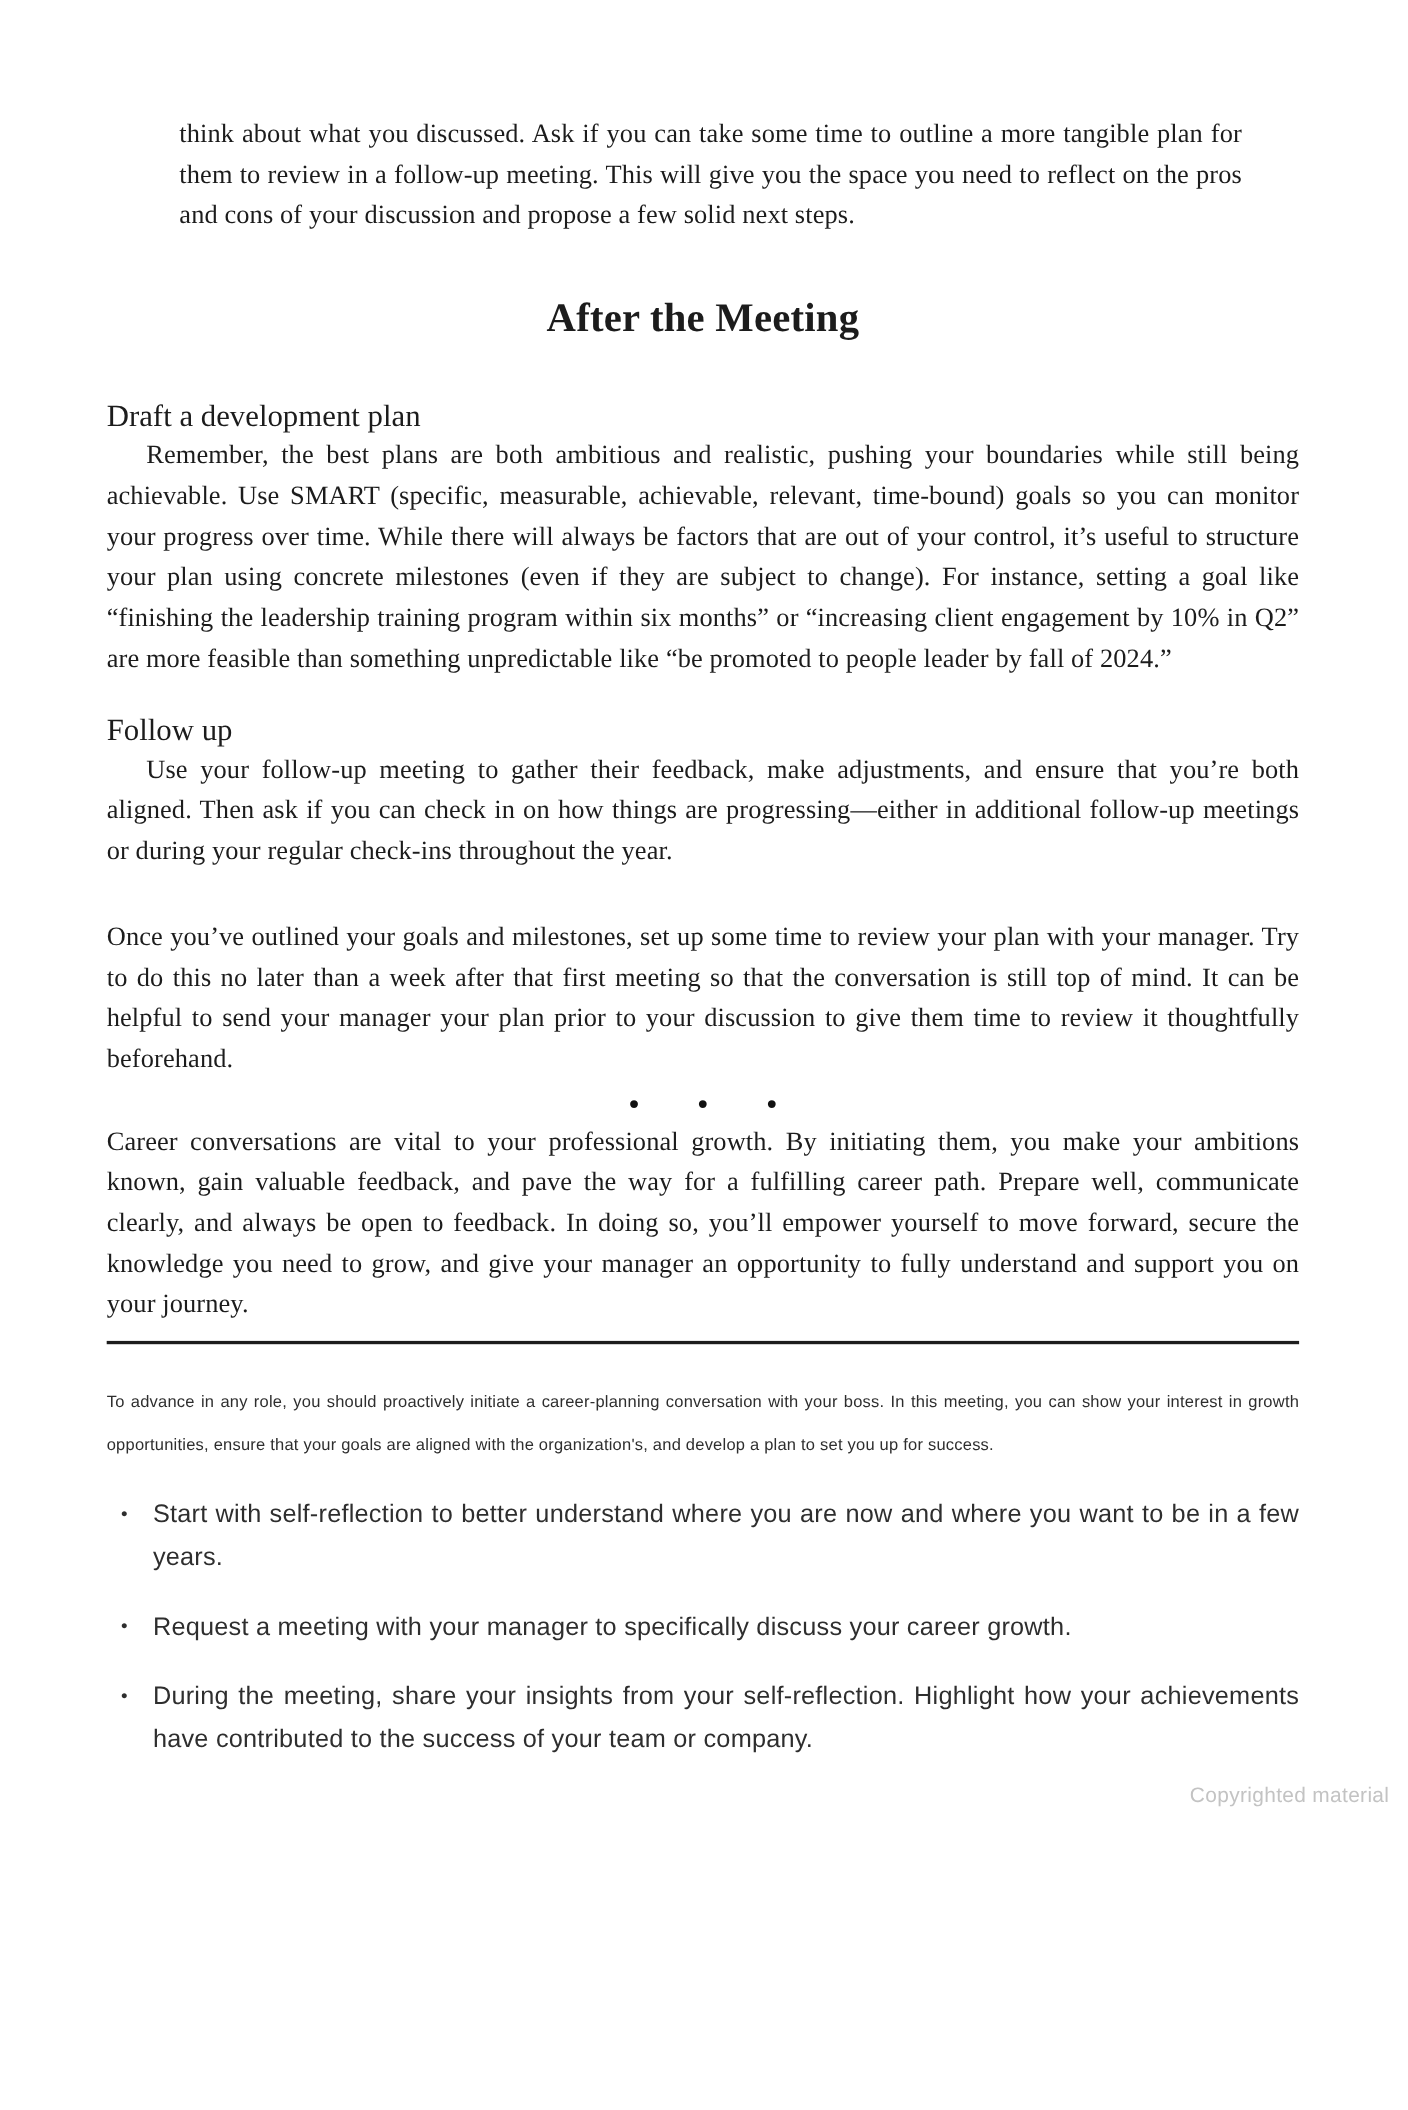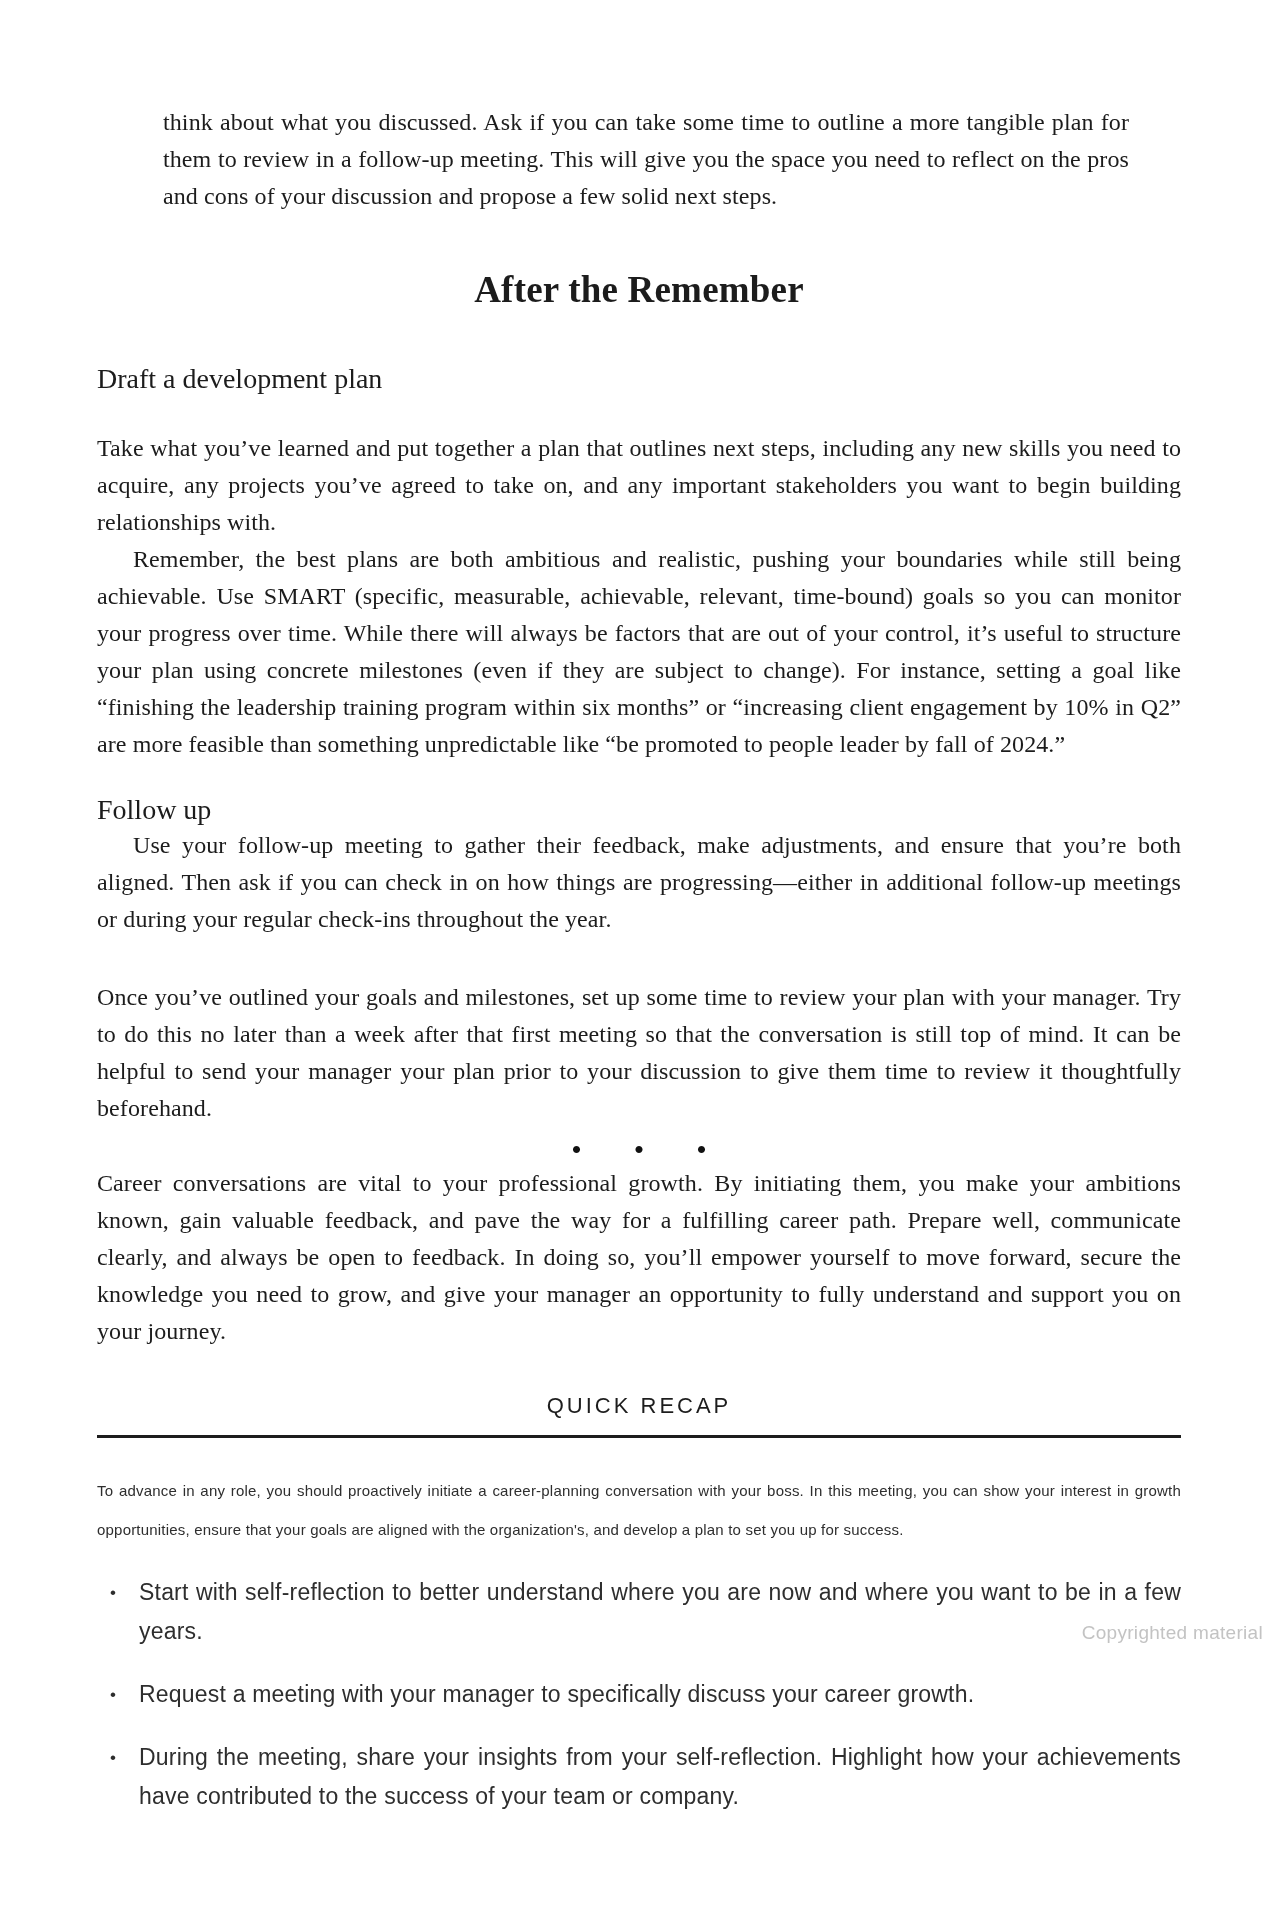--- a/index.html
+++ b/index.html
@@ -135,43 +135,41 @@
     margin-left: 34px;
   }
 </style>
 </head>
 <body>
 
 <div class="page">
 
   <p class="intro-para">think about what you discussed. Ask if you can take some time to outline a more tangible plan for them to review in a follow-up meeting. This will give you the space you need to reflect on the pros and cons of your discussion and propose a few solid next steps.</p>
 
-  <h1 class="chapter-heading">After the Remember</h1>
+  <h1 class="chapter-heading">After the Meeting</h1>
 
   <h2 class="subheading">Draft a development plan</h2>
 
-  <p class="body-para first">Take what you’ve learned and put together a plan that outlines next steps, including any new skills you need to acquire, any projects you’ve agreed to take on, and any important stakeholders you want to begin building relationships with.</p>
 
   <p class="body-para indent">Remember, the best plans are both ambitious and realistic, pushing your boundaries while still being achievable. Use SMART (specific, measurable, achievable, relevant, time-bound) goals so you can monitor your progress over time. While there will always be factors that are out of your control, it’s useful to structure your plan using concrete milestones (even if they are subject to change). For instance, setting a goal like “finishing the leadership training program within six months” or “increasing client engagement by 10% in Q2” are more feasible than something unpredictable like “be promoted to people leader by fall of 2024.”</p>
 
   <h2 class="subheading follow-up">Follow up</h2>
 
   <p class="body-para indent">Use your follow-up meeting to gather their feedback, make adjustments, and ensure that you’re both aligned. Then ask if you can check in on how things are progressing—either in additional follow-up meetings or during your regular check-ins throughout the year.</p>
 
   <p class="body-para after-sub">Once you’ve outlined your goals and milestones, set up some time to review your plan with your manager. Try to do this no later than a week after that first meeting so that the conversation is still top of mind. It can be helpful to send your manager your plan prior to your discussion to give them time to review it thoughtfully beforehand.</p>
 
   <div class="dots-separator">
     <span class="dot">•</span>
     <span class="dot">•</span>
     <span class="dot">•</span>
   </div>
 
   <p class="body-para closing-para">Career conversations are vital to your professional growth. By initiating them, you make your ambitions known, gain valuable feedback, and pave the way for a fulfilling career path. Prepare well, communicate clearly, and always be open to feedback. In doing so, you’ll empower yourself to move forward, secure the knowledge you need to grow, and give your manager an opportunity to fully understand and support you on your journey.</p>
 
-  <h3 class="recap-title">QUICK RECAP</h3>
 
   <div class="recap-rule"></div>
 
   <p class="recap-summary">To advance in any role, you should proactively initiate a career-planning conversation with your boss. In this meeting, you can show your interest in growth opportunities, ensure that your goals are aligned with the organization's, and develop a plan to set you up for success.</p>
 
   <ul class="recap-list">
     <li>
       <span class="marker">•</span>
       <span class="btext">Start with self-reflection to better understand where you are now and where you want to be in a few years.</span>
     </li>

